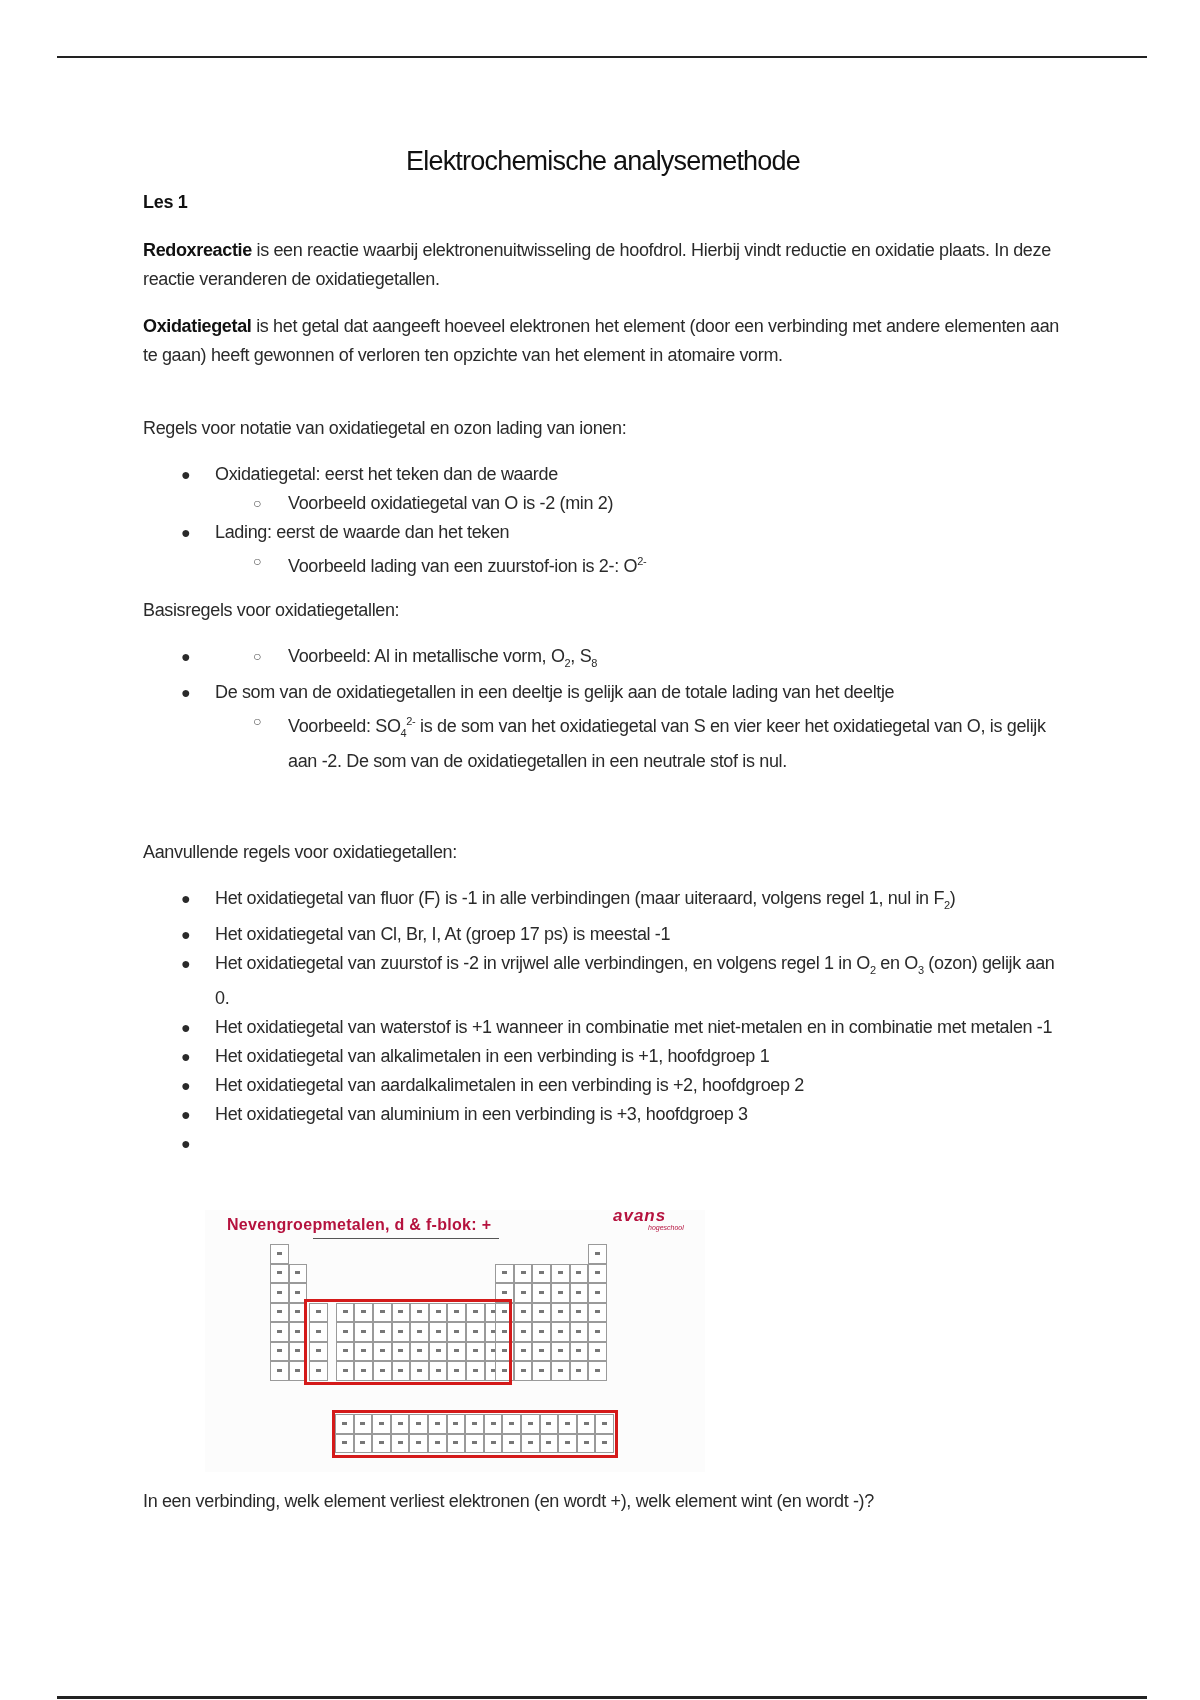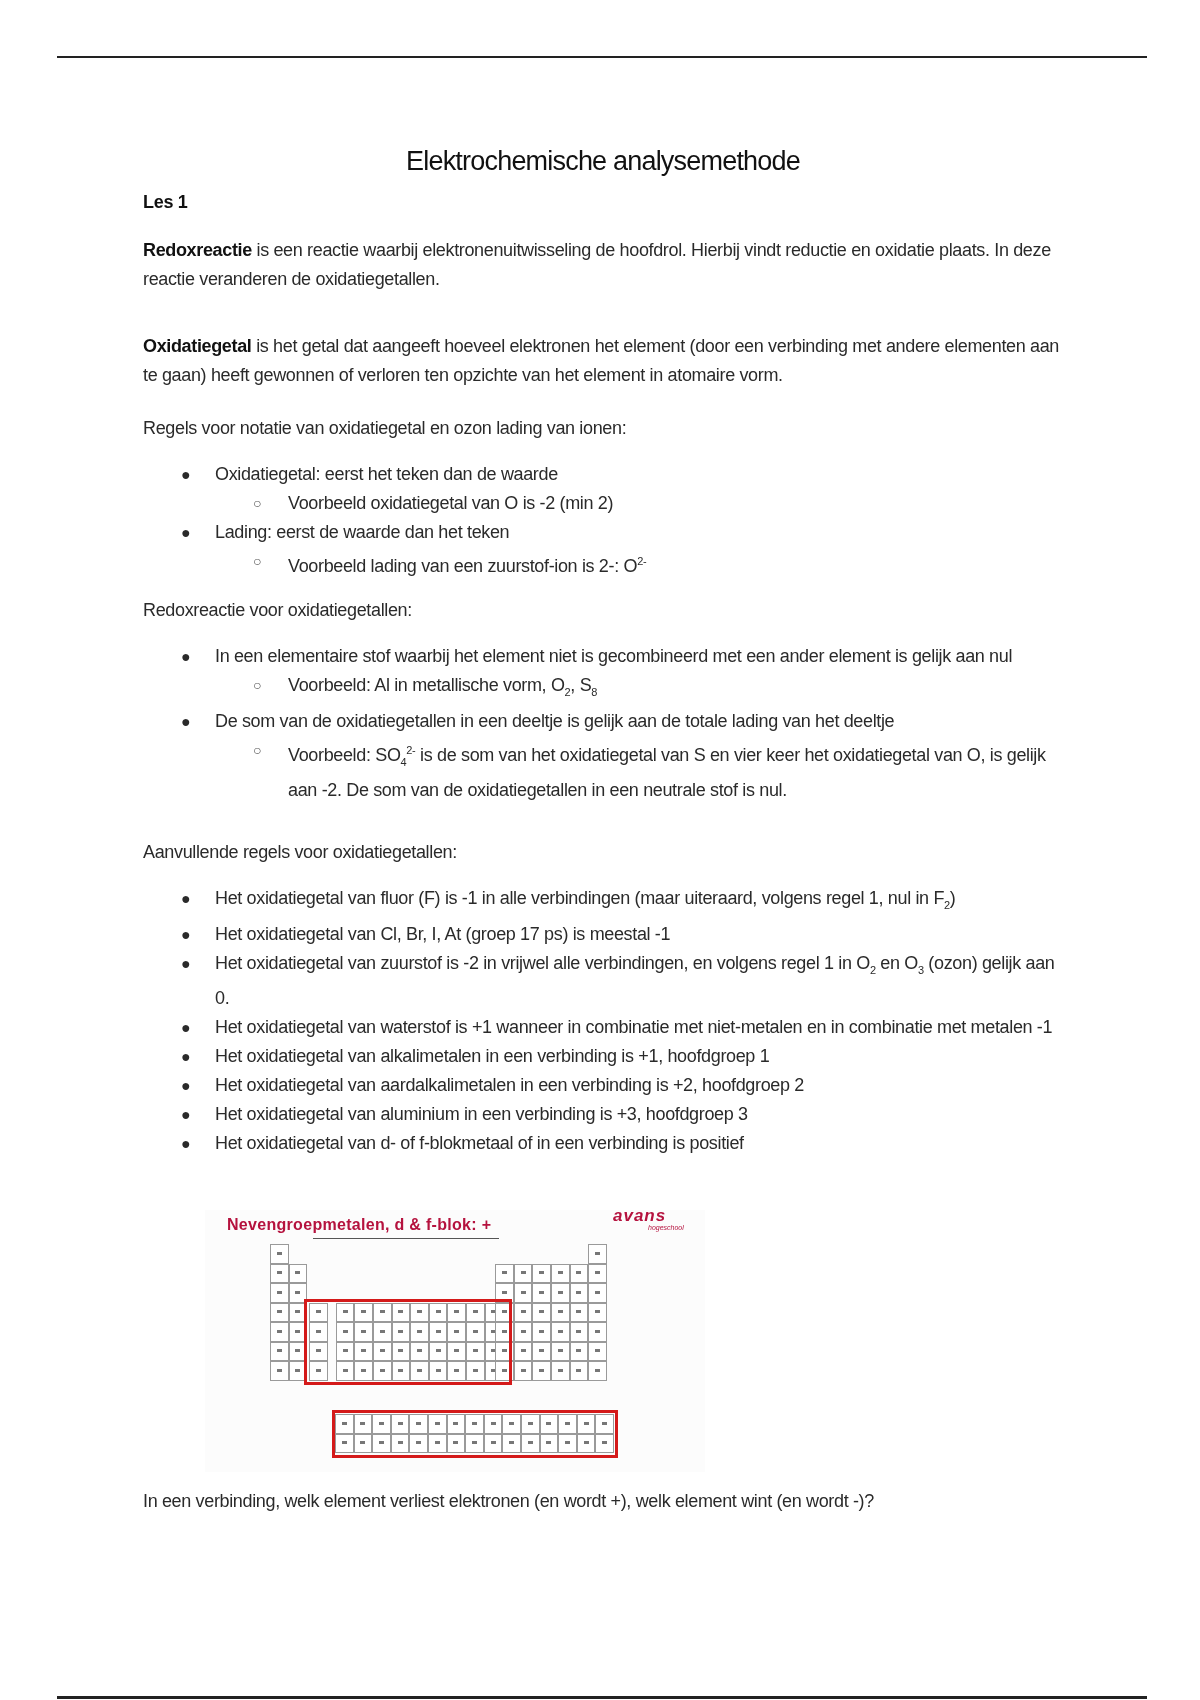--- a/index.html
+++ b/index.html
@@ -37,53 +37,53 @@
 <div class="rule top"></div>
 
 <div class="page">
   <div class="title">Elektrochemische analysemethode</div>
   <div class="subhead">Les 1</div>
 
   <div class="p" style="top:236px;">
     <b>Redoxreactie</b><span> is een reactie waarbij elektronenuitwisseling de hoofdrol. Hierbij vindt reductie en oxidatie plaats. In deze reactie veranderen de oxidatiegetallen.</span>
   </div>
 
-  <div class="p" style="top:332px;">
+  <div class="p" style="top:312px;">
     <b>Oxidatiegetal</b><span> is het getal dat aangeeft hoeveel elektronen het element (door een verbinding met andere elementen aan te gaan) heeft gewonnen of verloren ten opzichte van het element in atomaire vorm.</span>
   </div>
 
   <div class="p" style="top:414px;">Regels voor notatie van oxidatiegetal en ozon lading van ionen:</div>
 
   <ul class="lvl1" style="top:460px;">
     <li class="li1"><span class="bullet">●</span><span>Oxidatiegetal: eerst het teken dan de waarde</span></li>
     <li class="li2"><span class="bullet2">○</span><span>Voorbeeld oxidatiegetal van O is -2 (min 2)</span></li>
     <li class="li1"><span class="bullet">●</span><span>Lading: eerst de waarde dan het teken</span></li>
     <li class="li2"><span class="bullet2">○</span><span>Voorbeeld lading van een zuurstof-ion is 2-: O</span><sup>2-</sup></li>
   </ul>
 
-  <div class="p" style="top:596px;">Redoxreactie voor oxidatiegetallen:</div>
+  <div class="p" style="top:596px;">Basisregels voor oxidatiegetallen:</div>
 
   <ul class="lvl1" style="top:642px;">
-    <li class="li1"><span class="bullet">●</span><span>In een elementaire stof waarbij het element niet is gecombineerd met een ander element is gelijk aan nul</span></li>
+    <li class="li1"><span class="bullet">●</span></li>
     <li class="li2"><span class="bullet2">○</span><span>Voorbeeld: Al in metallische vorm, O</span><sub>2</sub><span>, S</span><sub>8</sub></li>
     <li class="li1"><span class="bullet">●</span><span>De som van de oxidatiegetallen in een deeltje is gelijk aan de totale lading van het deeltje</span></li>
     <li class="li2"><span class="bullet2">○</span><span>Voorbeeld: SO</span><sub>4</sub><sup>2-</sup><span> is de som van het oxidatiegetal van S en vier keer het oxidatiegetal van O, is gelijk aan -2. De som van de oxidatiegetallen in een neutrale stof is nul.</span></li>
   </ul>
 
   <div class="p" style="top:838px;">Aanvullende regels voor oxidatiegetallen:</div>
 
   <ul class="lvl1" style="top:884px;">
     <li class="li1"><span class="bullet">●</span><span>Het oxidatiegetal van fluor (F) is -1 in alle verbindingen (maar uiteraard, volgens regel 1, nul in F</span><sub>2</sub><span>)</span></li>
     <li class="li1"><span class="bullet">●</span><span>Het oxidatiegetal van Cl, Br, I, At (groep 17 ps) is meestal -1</span></li>
     <li class="li1"><span class="bullet">●</span><span>Het oxidatiegetal van zuurstof is -2 in vrijwel alle verbindingen, en volgens regel 1 in O</span><sub>2</sub><span> en O</span><sub>3</sub><span> (ozon) gelijk aan 0.</span></li>
     <li class="li1"><span class="bullet">●</span><span>Het oxidatiegetal van waterstof is +1 wanneer in combinatie met niet-metalen en in combinatie met metalen -1</span></li>
     <li class="li1"><span class="bullet">●</span><span>Het oxidatiegetal van alkalimetalen in een verbinding is +1, hoofdgroep 1</span></li>
     <li class="li1"><span class="bullet">●</span><span>Het oxidatiegetal van aardalkalimetalen in een verbinding is +2, hoofdgroep 2</span></li>
     <li class="li1"><span class="bullet">●</span><span>Het oxidatiegetal van aluminium in een verbinding is +3, hoofdgroep 3</span></li>
-    <li class="li1"><span class="bullet">●</span><span>Het oxidatiegetal van d- of f-blokmetaal of in een verbinding is positief</span></li>
+    <li class="li1"><span class="bullet">●</span></li>
   </ul>
 
   <div class="p" style="top:1487px;">In een verbinding, welk element verliest elektronen (en wordt +), welk element wint (en wordt -)?</div>
 </div>
 
 <div class="figure">
   <div class="fig-title">Nevengroepmetalen, d &amp; f-blok: +</div>
   <div class="logo">avans</div>
   <div class="logo-sub">hogeschool</div>
   <div class="ptable" id="ptable">

